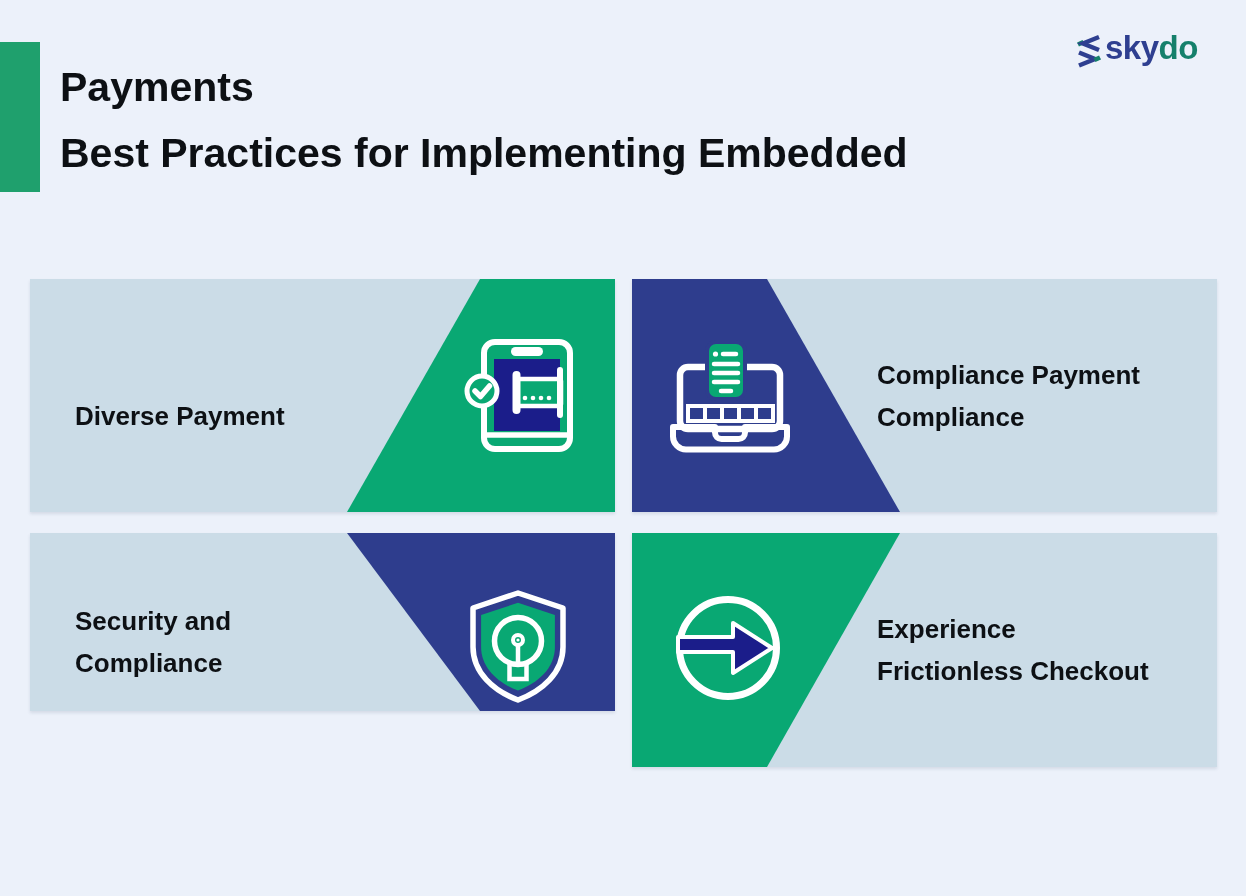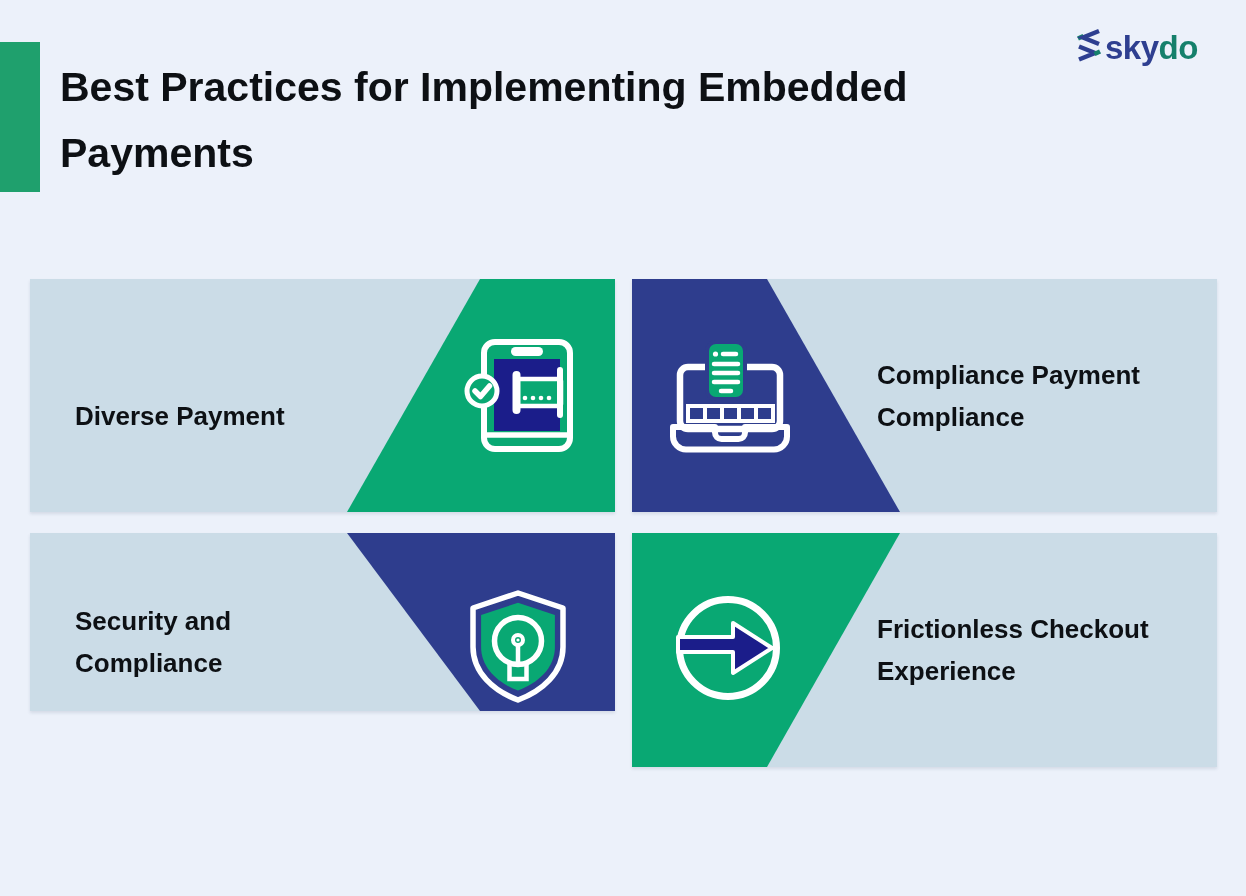--- a/index.html
+++ b/index.html
@@ -13,21 +13,21 @@
 
   
   .accent-bar{position:absolute;left:0;top:42px;width:40px;height:150px;background:var(--bar-green,#1FA06D);}
   .title{
     position:absolute;left:60px;top:54px;
     color:var(--ink,#0D1014);
     font-size:41px;font-weight:bold;line-height:66px;letter-spacing:0;
   }
   .title div{white-space:nowrap;}
 
-  .logo{position:absolute;left:1076px;top:28px;height:40px;display:flex;align-items:flex-start;gap:3px;}
+  .logo{position:absolute;left:1076px;top:28px;height:40px;display:flex;align-items:flex-end;gap:3px;}
   .logo-text{font-size:33px;font-weight:bold;letter-spacing:-0.5px;line-height:40px;}
   .logo-text .sky{color:var(--logo-navy,#2E3F90);}
   .logo-text .do{color:var(--logo-green,#15806B);}
 
   
   .panel{position:absolute;width:585px;background:var(--panel-bg,#CBDCE7);overflow:hidden;box-shadow:0 2px 3px rgba(40,60,90,.12);}
   .panel.tl{left:30px;top:279px;height:233px;}
   .panel.tr{left:632px;top:279px;height:233px;}
   .panel.bl{left:30px;top:533px;height:178px;}
   .panel.br{left:632px;top:533px;height:234px;}
@@ -55,22 +55,22 @@
   .panel.br .icon-svg{left:38px;top:57px;}
 </style>
 </head>
 <body>
 
 <div class="stage">
 
   <div class="accent-bar"></div>
 
   <div class="title">
+    <div>Payments</div>
     <div>Best Practices for Implementing Embedded</div>
-    <div>Payments</div>
   </div>
 
   <div class="logo">
     <svg width="26" height="34" viewBox="0 0 26 34">
       <path d="M2,10.5 L7.5,8" stroke="var(--logo-green,#15806B)" stroke-width="4.5" fill="none"></path>
       <path d="M23,3 L7,9.5 L23,16" stroke="var(--logo-navy,#2E3F90)" stroke-width="4.5" fill="none"></path>
       <path d="M3,18.5 L19,25 L3,31.5" stroke="var(--logo-navy,#2E3F90)" stroke-width="4.5" fill="none"></path>
       <path d="M24,23.5 L18.5,26" stroke="var(--logo-green,#15806B)" stroke-width="4.5" fill="none"></path>
     </svg>
     <div class="logo-text"><span class="sky">sky</span><span class="do">do</span></div>
@@ -141,18 +141,18 @@
     </div>
   </section>
 
   <section class="panel br">
     <div class="trap green"></div>
     <svg class="icon-svg" width="120" height="120" viewBox="0 0 120 120">
       <circle cx="58" cy="58" r="48.5" fill="none" stroke="#fff" stroke-width="7"></circle>
       <polygon points="8,47 63,47 63,33 102,58 63,83 63,62 8,62" fill="var(--deep-navy,#1B1D8A)" stroke="#fff" stroke-width="4" stroke-linejoin="round"></polygon>
     </svg>
     <div class="panel-label">
+      <div>Experience</div>
       <div>Frictionless Checkout</div>
-      <div>Experience</div>
     </div>
   </section>
 
 </div>
 
 </body></html>

